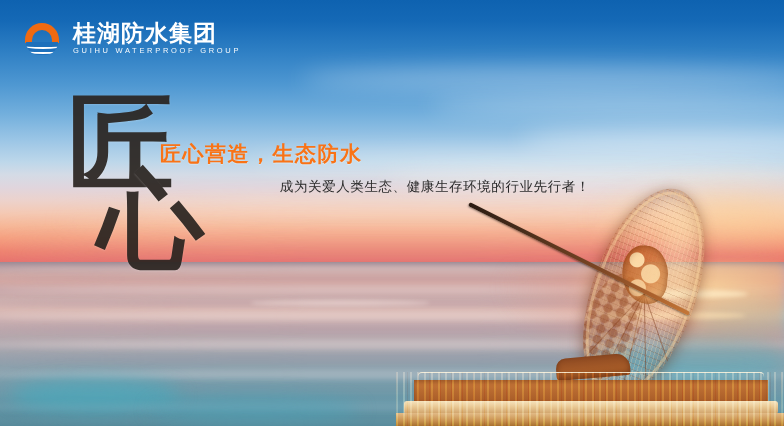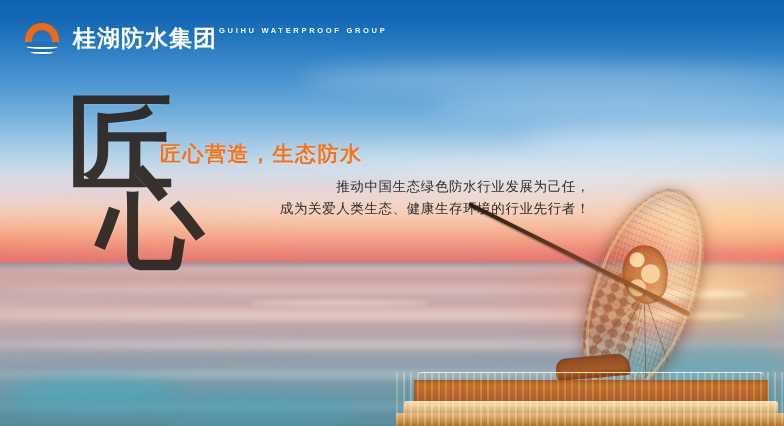--- a/index.html
+++ b/index.html
@@ -72,25 +72,25 @@
   .logomark{position:relative;width:40px;height:36px;}
   .logomark .arch{position:absolute;left:3px;top:3px;width:34px;height:20px;
     border:7px solid #ef6a12;border-bottom:none;
     border-radius:17px 17px 0 0;box-sizing:border-box;}
   .logomark .sea-c{position:absolute;left:4px;top:22px;width:32px;height:13px;
     background:#1e70bb;border-radius:0 0 16px 16px;overflow:hidden;}
   .logomark .w1,.logomark .w2{position:absolute;left:-3px;width:40px;height:4px;
     border-bottom:2px solid #ffffff;border-radius:0 0 50% 50%;}
   .logomark .w1{top:1px;}
   .logomark .w2{top:6px;}
-  .logotext{display:flex;flex-direction:row;gap:2px;}
+  .logotext{display:flex;flex-direction:column;gap:2px;}
   .logo-cn{color:#ffffff;font-size:23px;font-weight:bold;letter-spacing:1px;
     line-height:1;font-family:"DejaVu Sans","Liberation Sans",sans-serif;}
   .logo-en{color:#ffffff;font-size:7.5px;letter-spacing:2.7px;line-height:1;
-    font-weight:bold;opacity:.96;}
+    font-weight:normal;opacity:.96;}
 
   
   .callig{position:absolute;left:68px;top:98px;width:160px;height:185px;
     color:#2a2420;font-size:106px;line-height:.86;font-weight:bold;
     font-family:"DejaVu Sans","Liberation Sans",sans-serif;
     letter-spacing:-4px;opacity:.92;
     text-shadow:0 1px 2px rgba(255,255,255,.18);}
   .callig span{display:block;}
   .callig .c2{margin-left:30px;margin-top:-14px;}
 
@@ -219,21 +219,20 @@
   <div class="glint" style="left:250px;top:300px;width:180px;height:6px;background:rgba(255,240,230,.45);"></div>
 
   <div class="callig">
     <span class="c1">匠</span>
     <span class="c2">心</span>
   </div>
 
   <div class="copy">
     <div class="headline">匠心营造，生态防水</div>
     <div class="sub">
-      <div>推动中国生态绿色防水行业发展为己任，</div>
       <div>成为关爱人类生态、健康生存环境的行业先行者！</div>
     </div>
   </div>
 
   <div class="sundial">
     <div class="disc">
       <div class="disc-grain"></div>
       <div class="disc-shade"></div>
       <div class="disc-hi"></div>
       <div class="hour" style="transform:rotate(-38deg)"></div>

